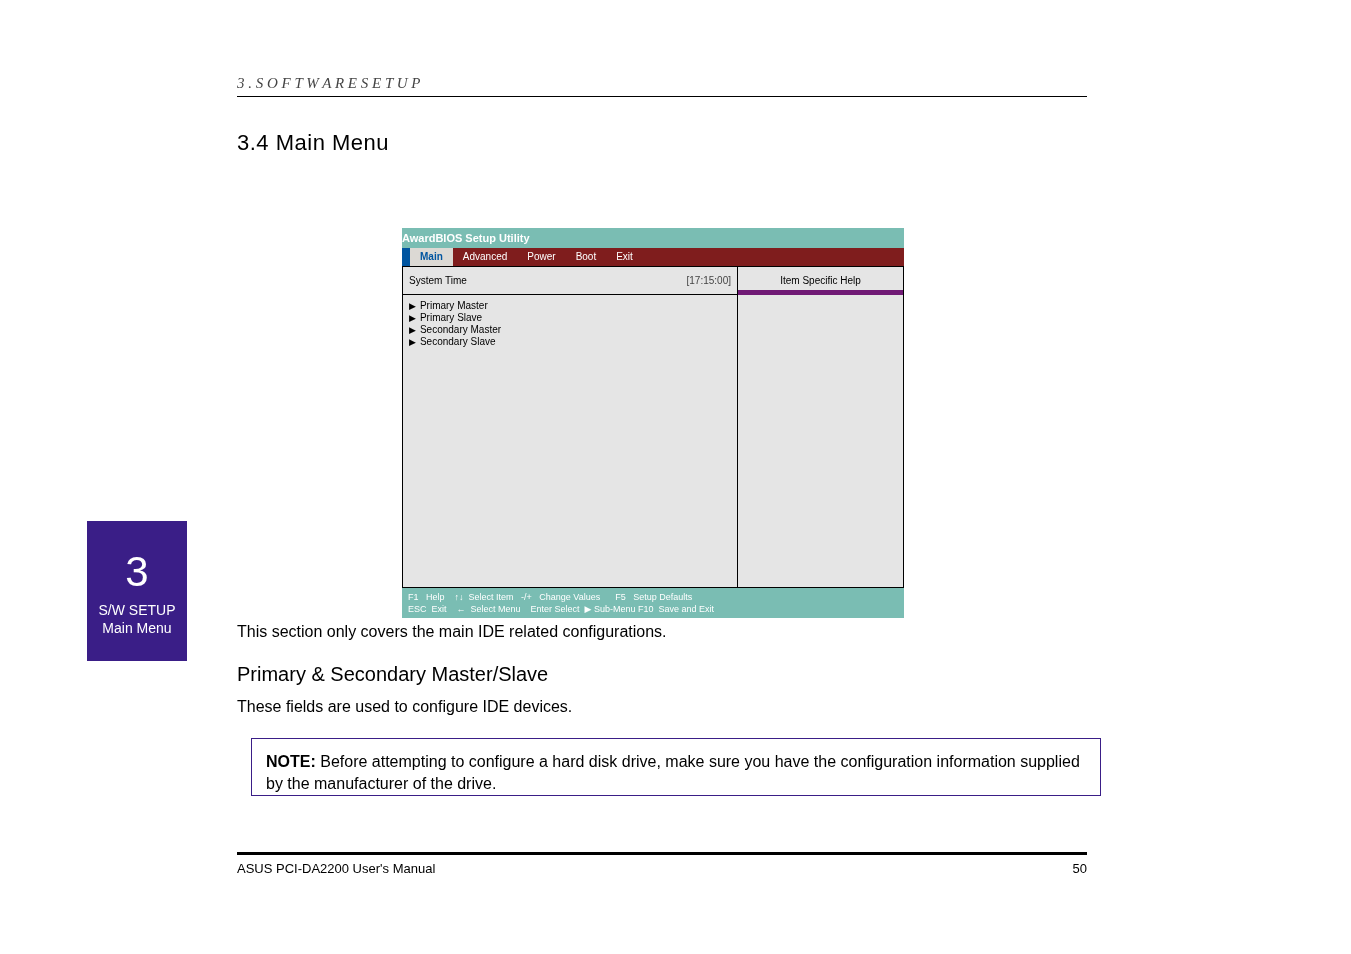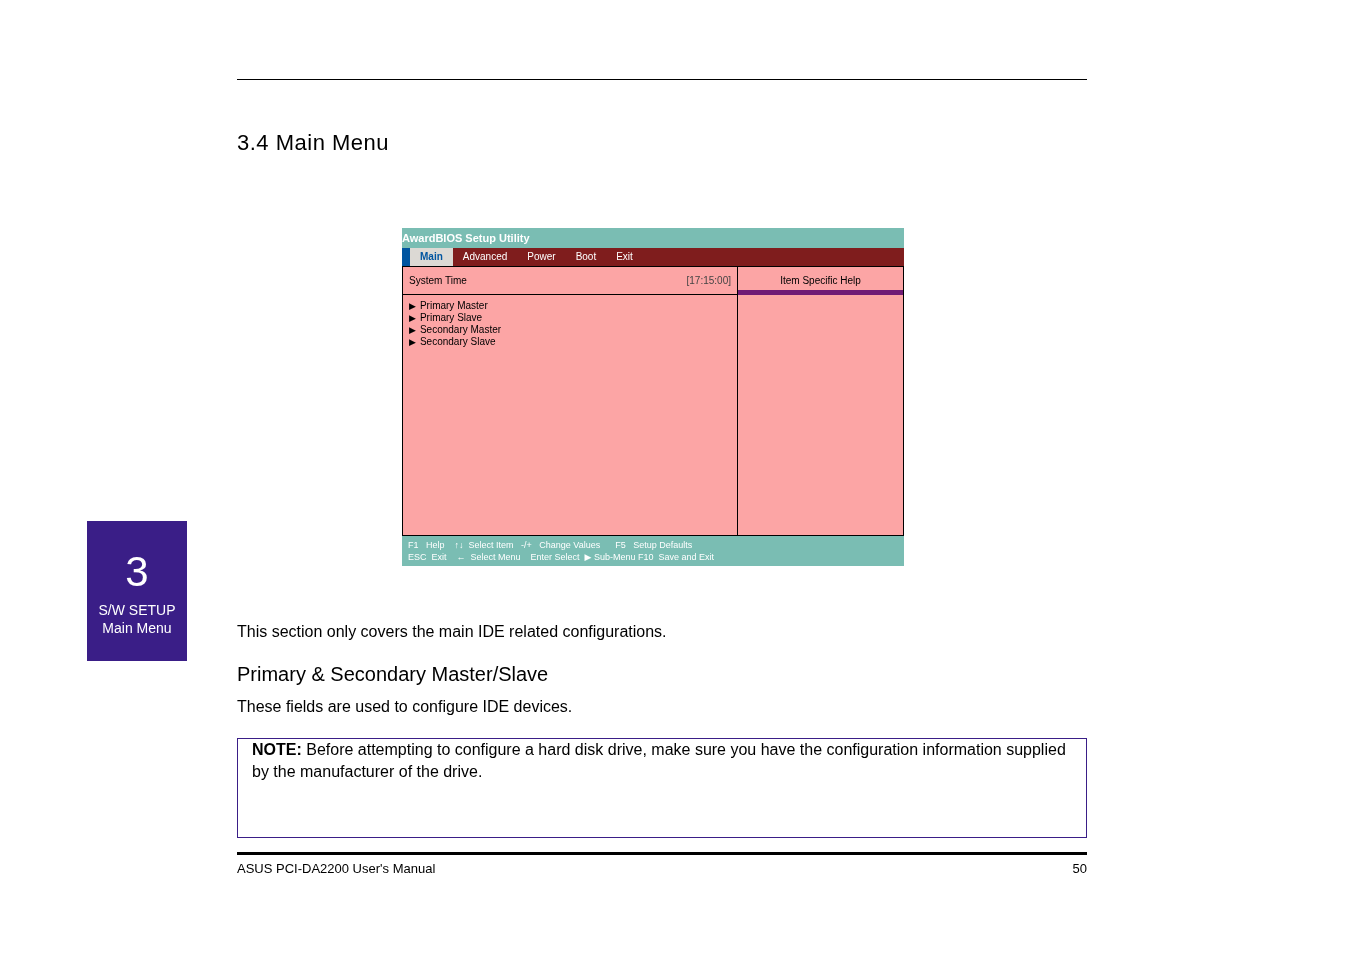--- a/index.html
+++ b/index.html
@@ -66,24 +66,24 @@
   .bios-tab {
     padding: 2px 10px 0 10px;
     line-height: 14px;
   }
   .bios-tab.active {
     background: #dcd9d4;
     color: #0055a0;
     font-weight: bold;
   }
   .bios-body {
-    height: 270px;
+    height: 322px;
     border: 1px solid #000;
     display: flex;
-    background: #fca5a5;
+    background: #e5e5e5;
   }
   .bios-left {
     flex: 1;
     border-right: 1px solid #000;
     display: flex;
     flex-direction: column;
   }
   .bios-mainrow {
     height: 28px;
     border-bottom: 1px solid #000;
@@ -163,26 +163,26 @@
   .bt-heading {
     position: absolute;
     left: 237px;
     top: 663px;
     font-size: 20px;
     font-family: Arial, sans-serif;
   }
   .bt2 { top: 696px; }
   .notebox {
     position: absolute;
-    left: 237px;
+    left: 251px;
     top: 738px;
     width: 850px;
-    height: 100px;
+    height: 58px;
     border: 1px solid #3a1e87;
-    padding: 0 14px;
+    padding: 12px 14px;
     font-size: 16px;
     line-height: 1.35;
   }
   .notebox b { font-weight: bold; }
   .footer-block {
     position: absolute;
     left: 237px;
     top: 852px;
     width: 850px;
   }
@@ -196,20 +196,21 @@
     justify-content: space-between;
     font-size: 13px;
   }
 </style>
 </head>
 <body>
 
 <div class="page">
 
   <div class="header-region">
+    <div class="page-header-text">3 . S O F T W A R E   S E T U P</div>
     <hr class="header-rule">
   </div>
 
   <div class="section-title">3.4 Main Menu</div>
 
   <div class="bios-box">
     <div class="bios-titlebar">AwardBIOS Setup Utility</div>
     <div class="bios-tabbar">
       <div class="lead"></div>
       <div class="bios-tab active">Main</div>

